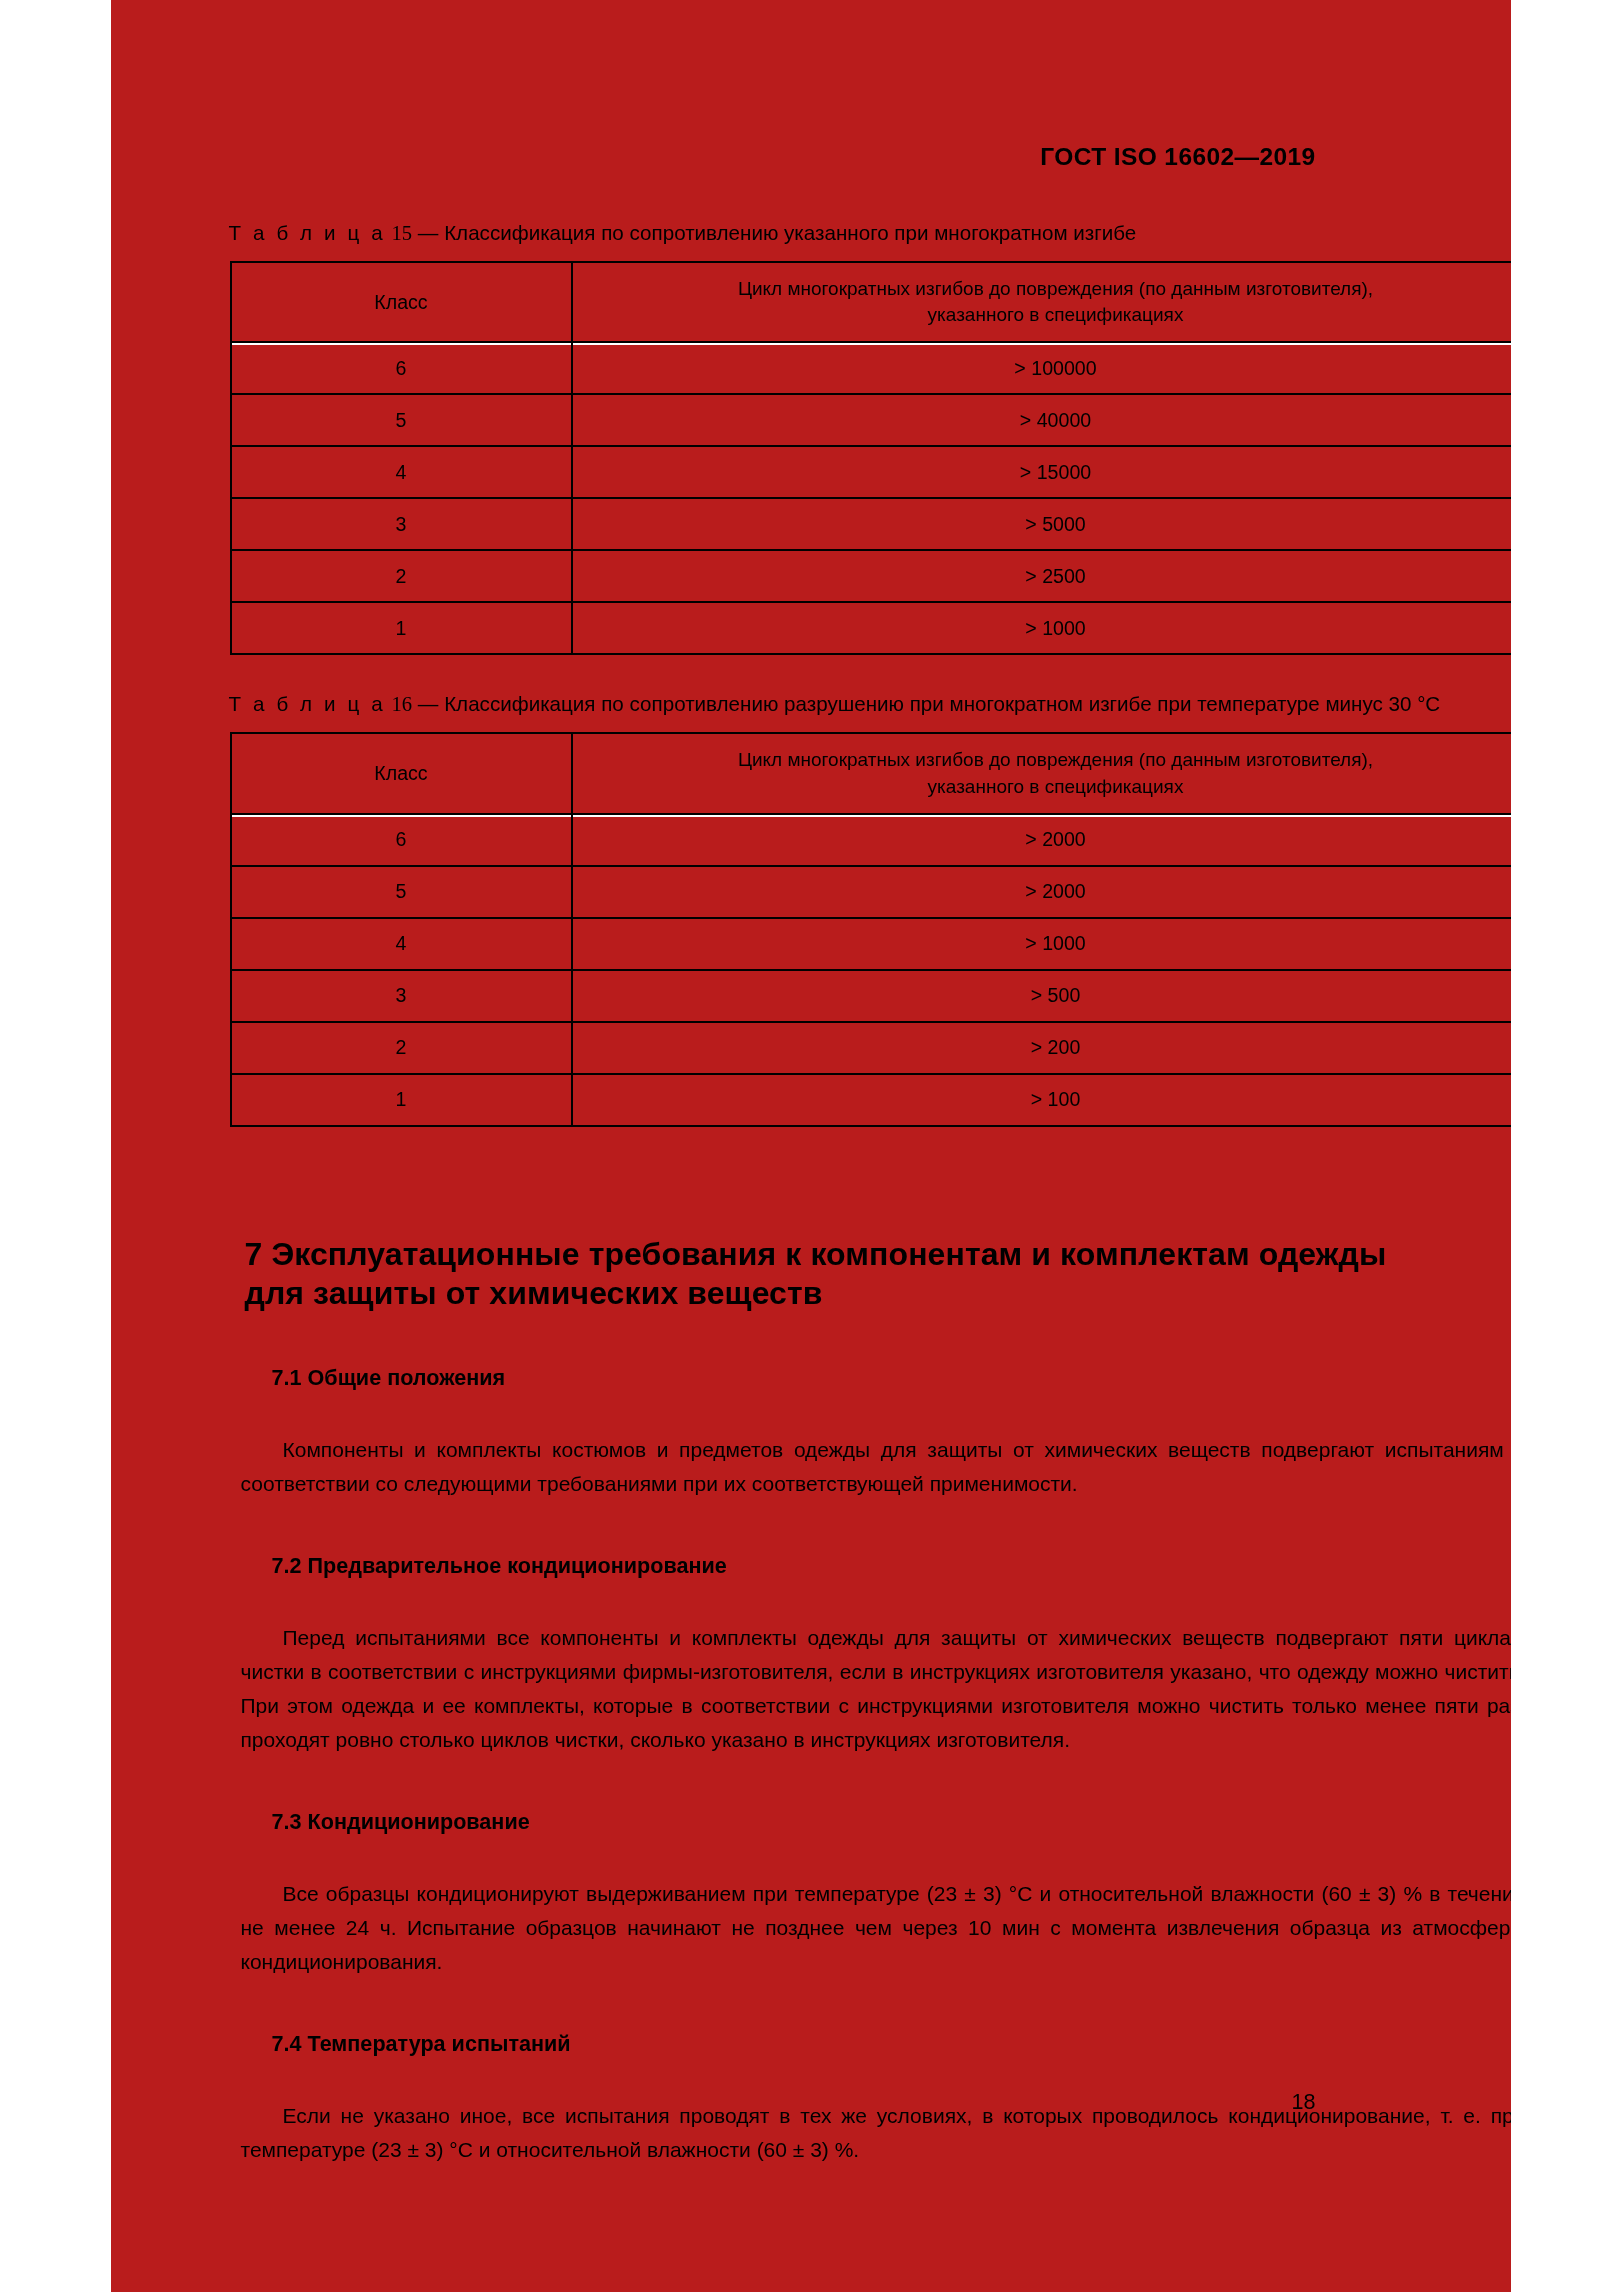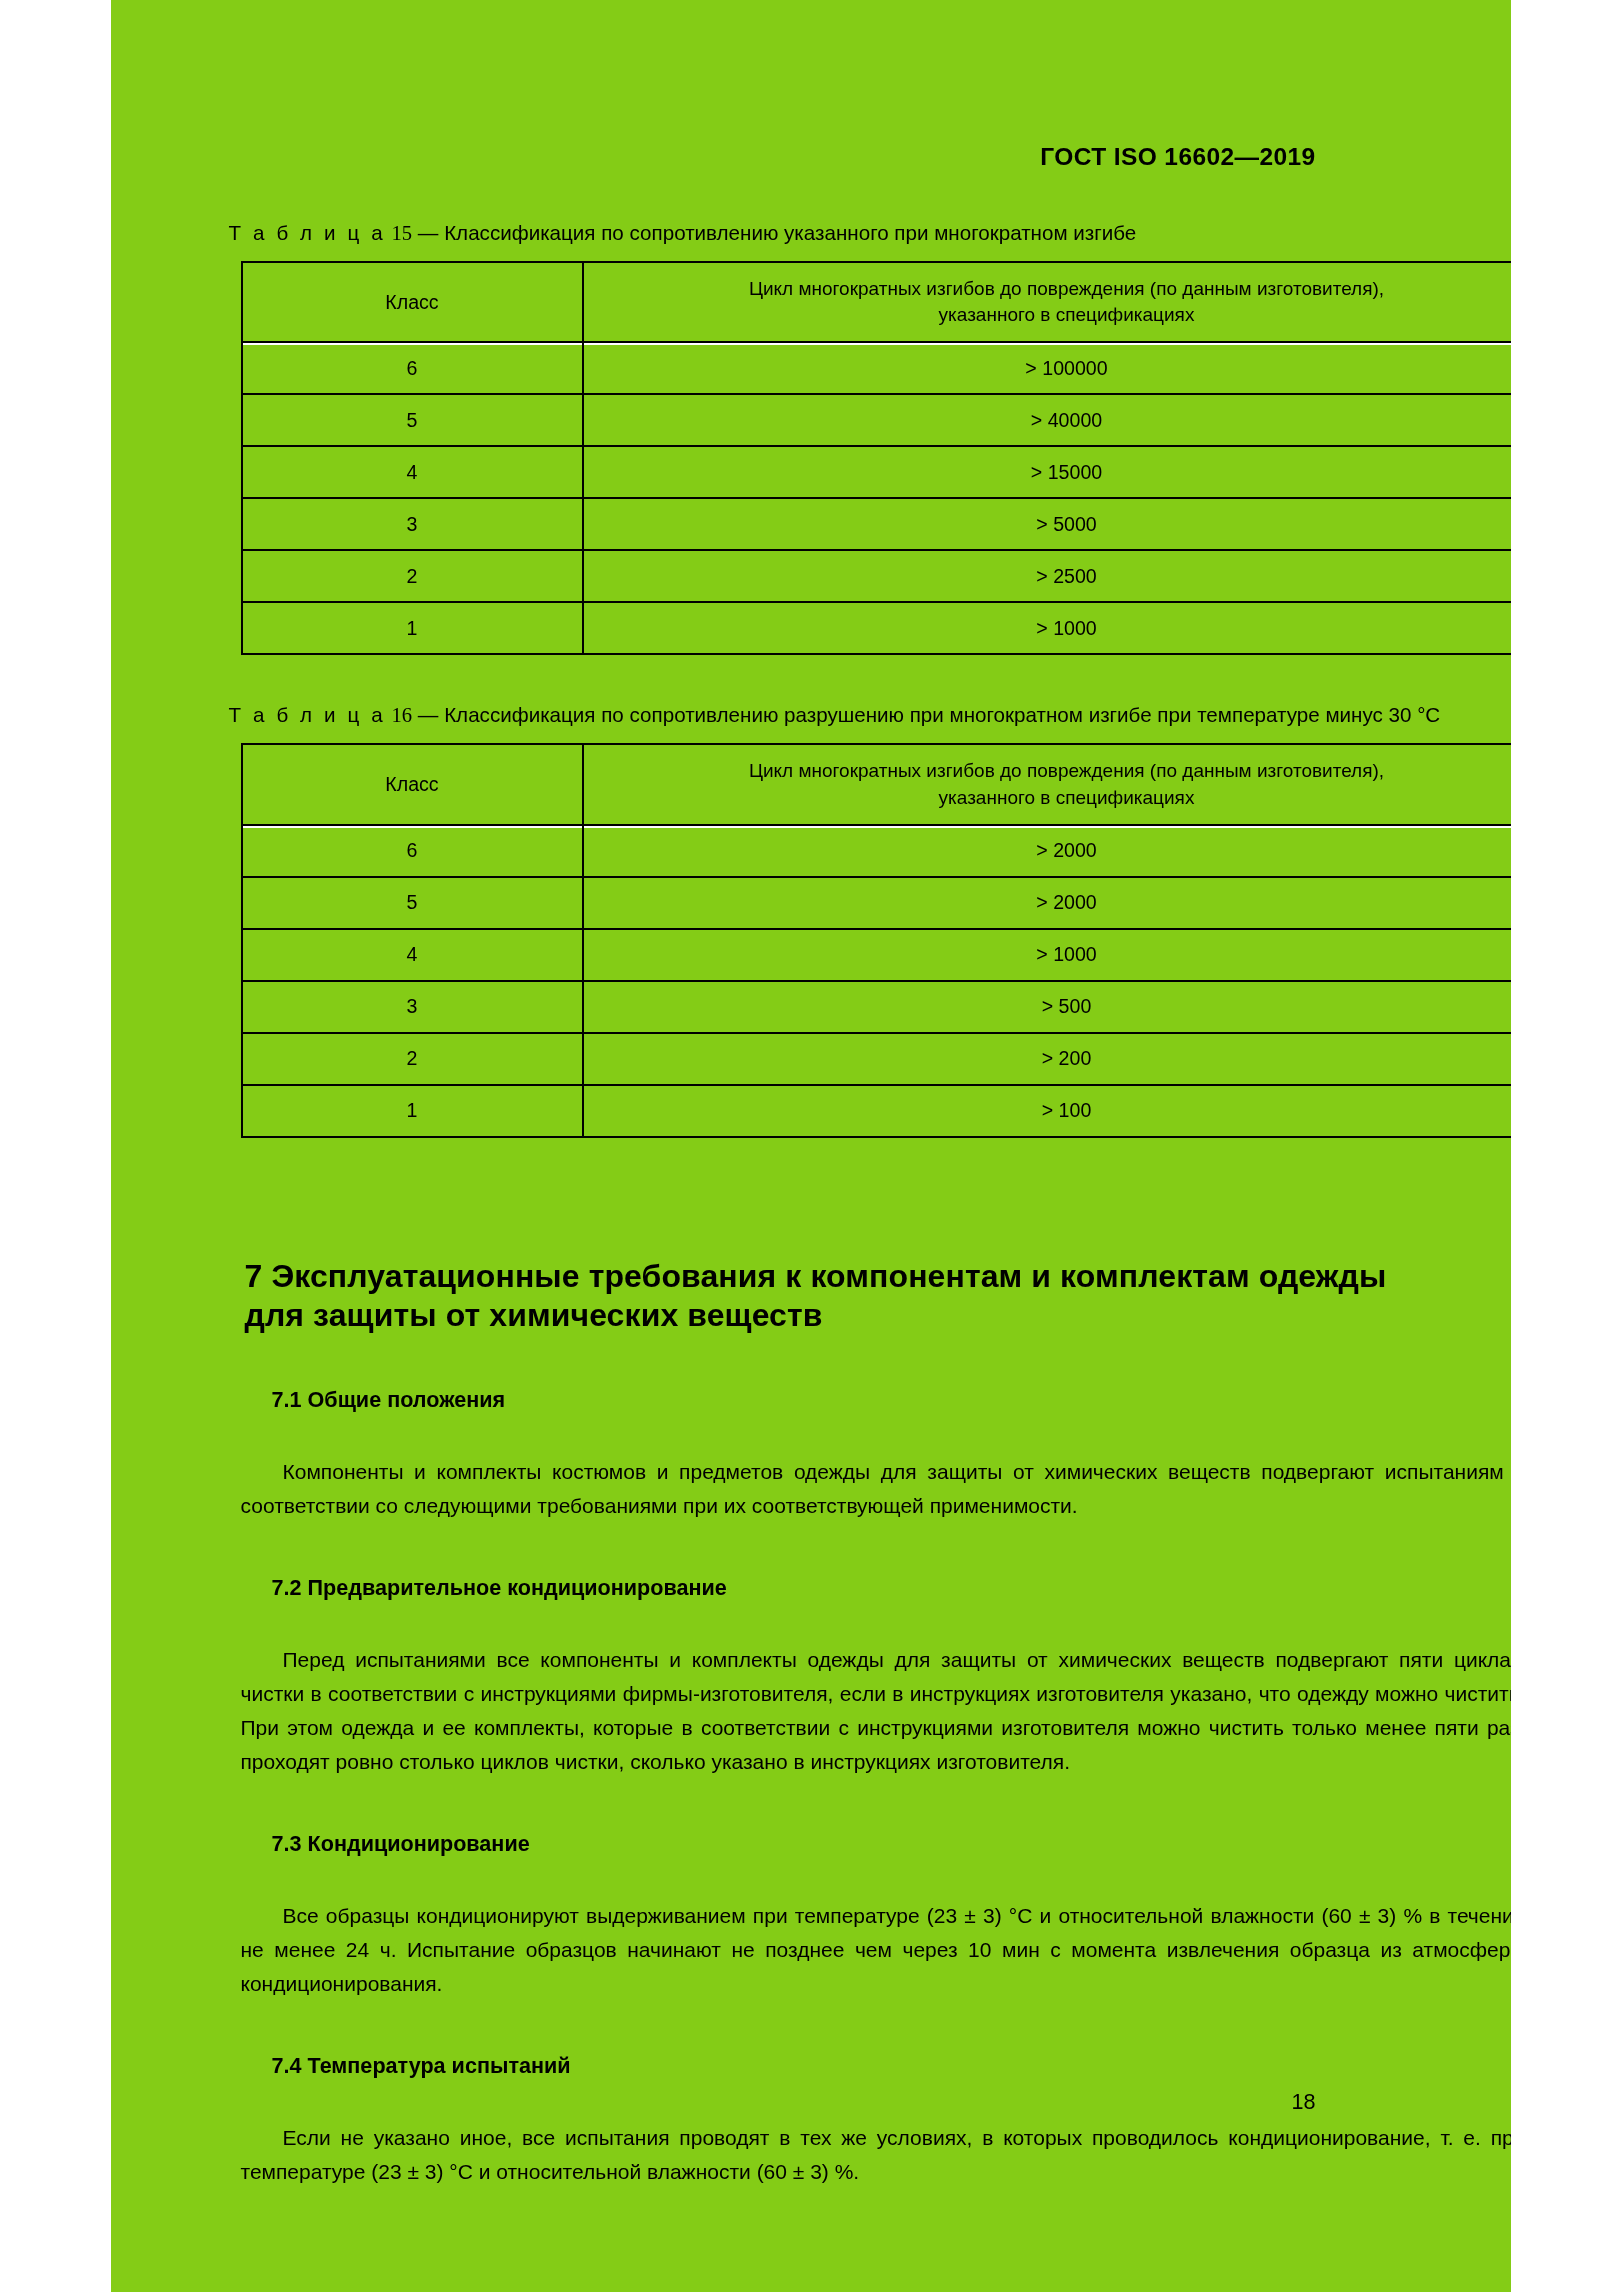--- a/index.html
+++ b/index.html
@@ -10,21 +10,21 @@
   }
   body {
     font-family: "Liberation Sans", sans-serif;
     color: #000000;
   }
   .page {
     position: relative;
     width: 1400px;
     height: 2293px;
     margin: 0 auto;
-    background: #84cc16;
+    background: #b91c1c;
     box-sizing: border-box;
     overflow: hidden;
   }
 
   
   .doc-header {
     position: absolute;
     top: 143px;
     right: 195px;
     font-size: 24.5px;
@@ -54,21 +54,21 @@
   .caption-num {
     letter-spacing: 0;
     font-family: Liberation Serif, serif;
   }
 
   
   table.gost {
     border-collapse: collapse;
     width: 1309px;
     table-layout: fixed;
-    margin: 12px;
+    margin: 1px;
   }
   table.gost col.c-class { width: 341px; }
   table.gost col.c-cycles { width: 968px; }
 
   table.gost th,
   table.gost td {
     border: 2px solid #000000;
     text-align: center;
     vertical-align: middle;
     font-weight: normal;

